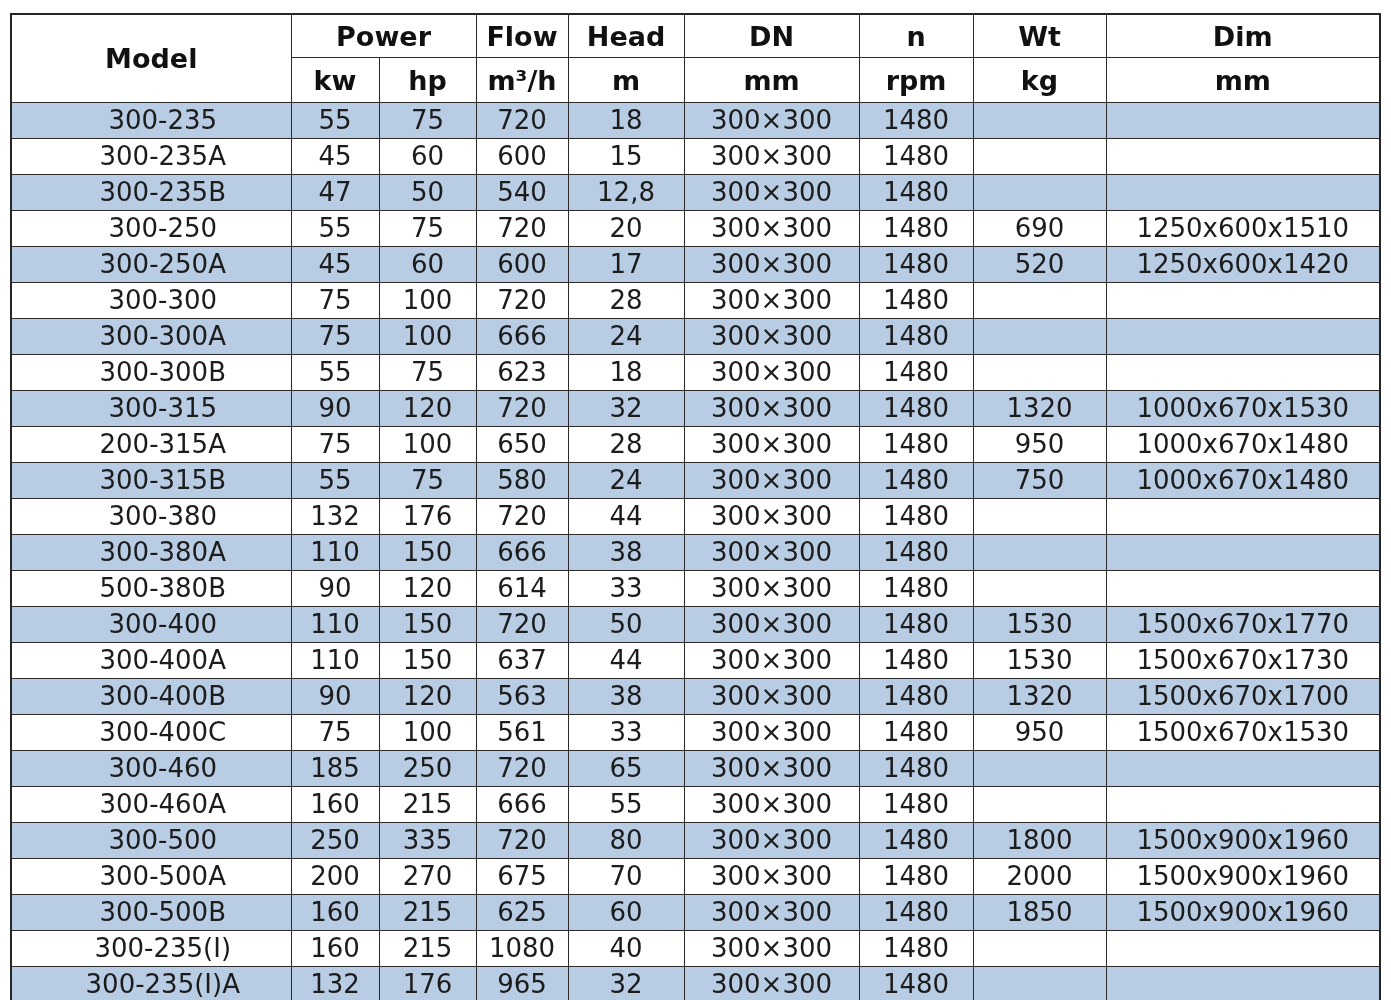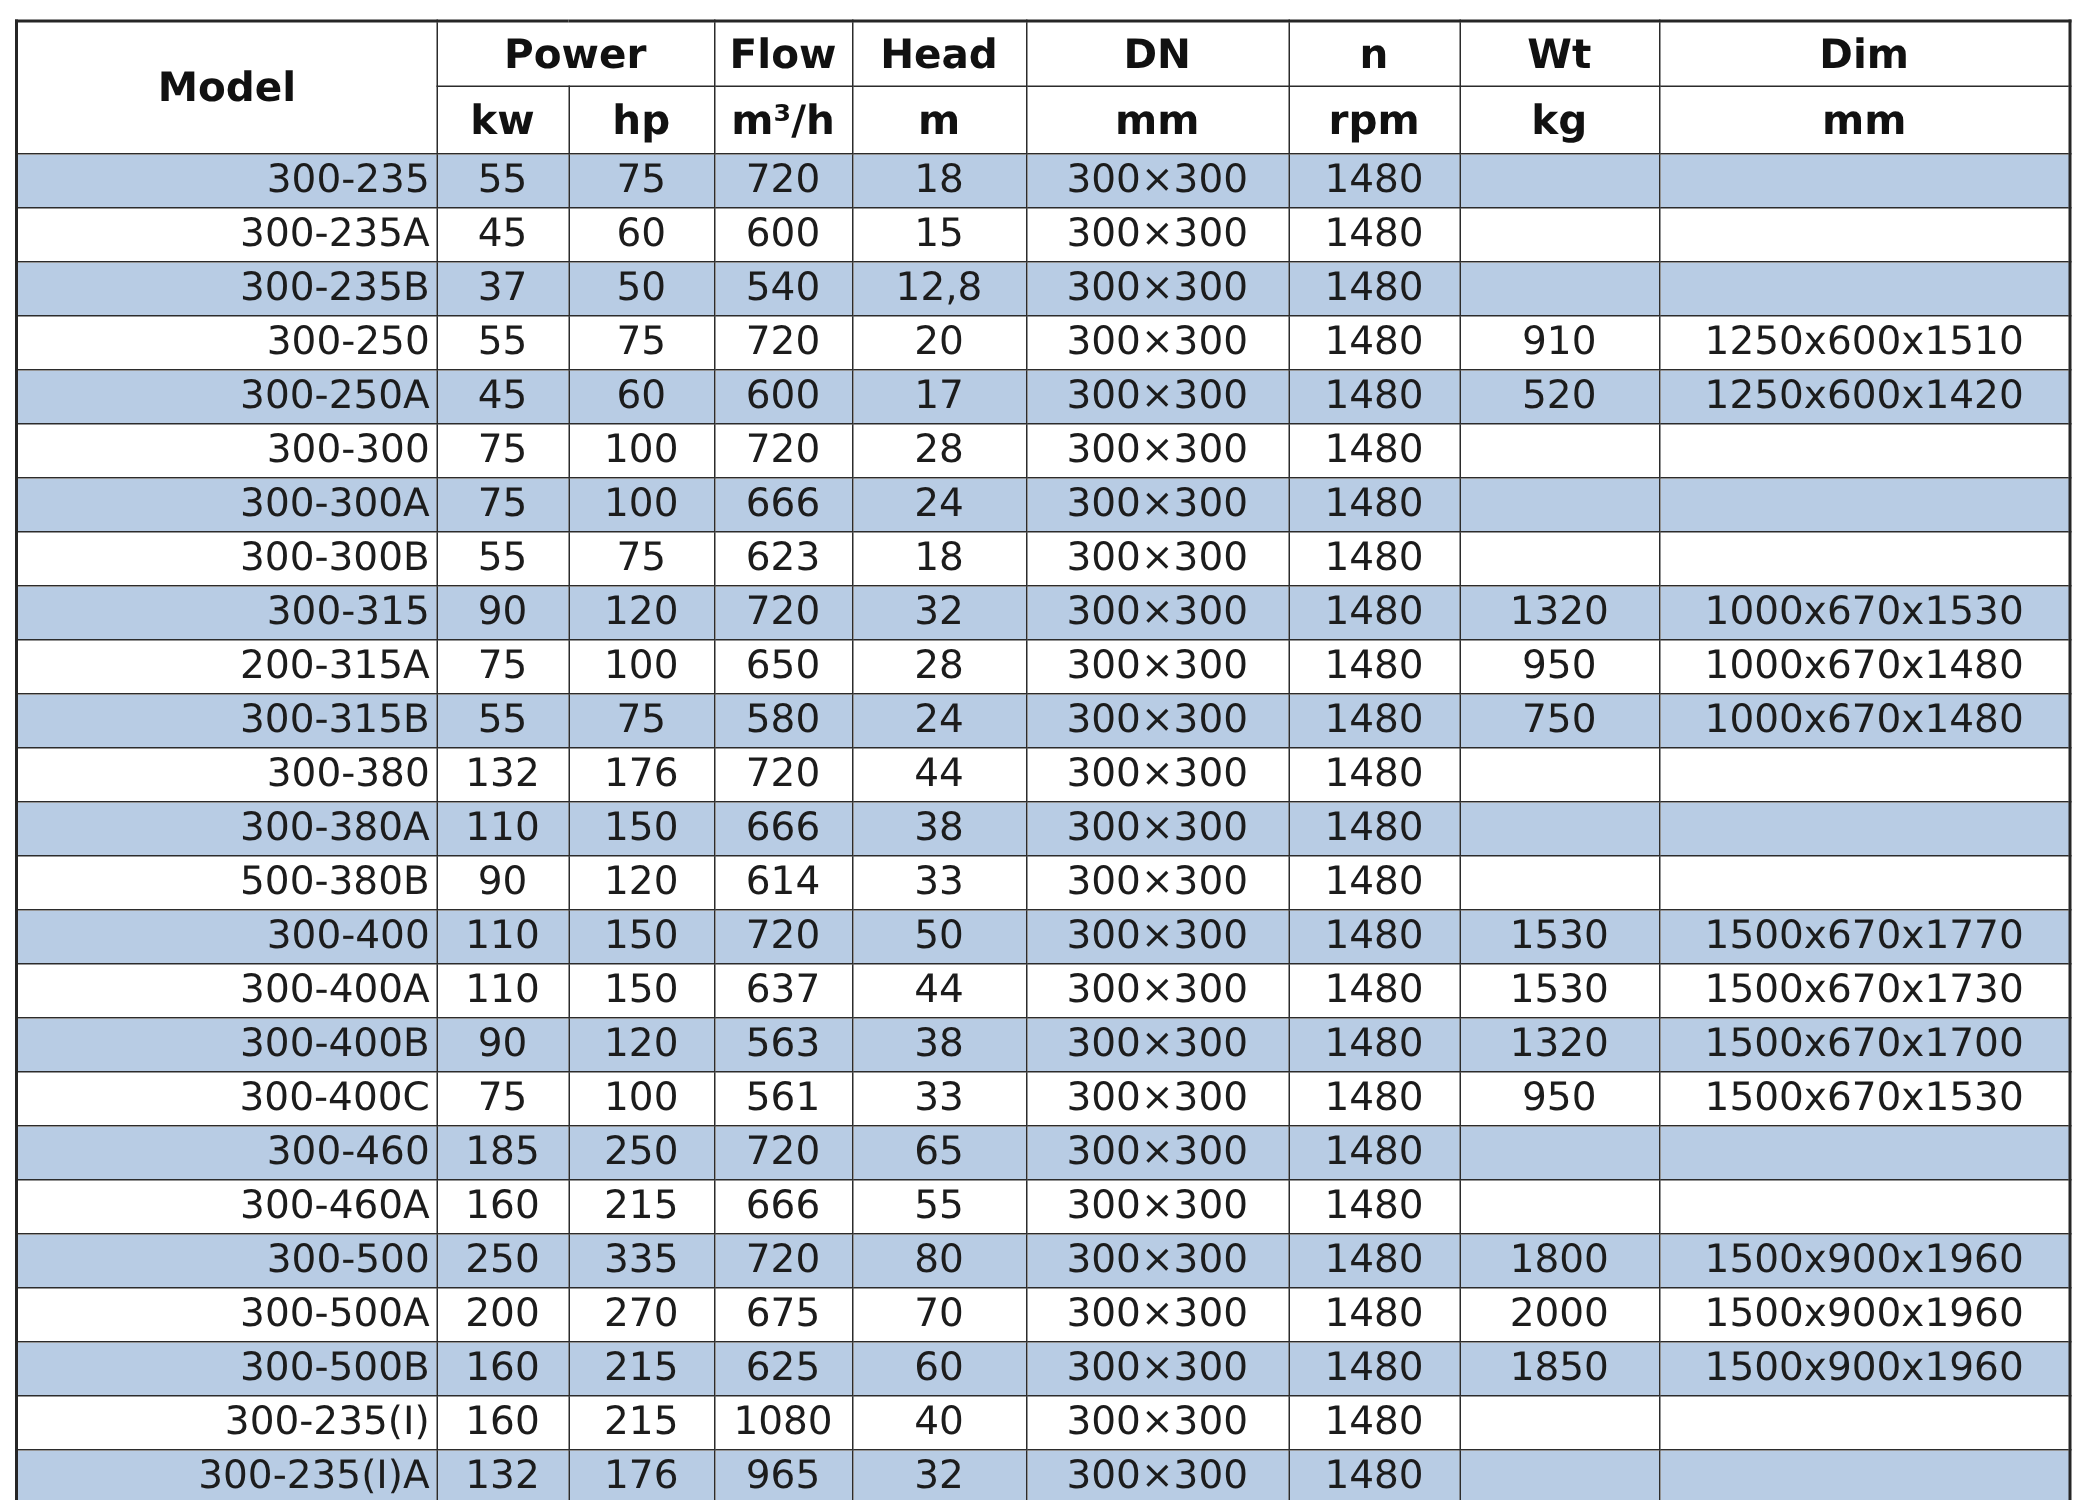--- a/index.html
+++ b/index.html
@@ -43,21 +43,21 @@
   tbody td {
     font-size: 26px;
     color: #1c1c1c;
     text-align: center;
     vertical-align: middle;
     padding: 0 4px;
     height: 35px;
     line-height: 35px;
   }
   tbody td.model {
-    text-align: right;
+    text-align: center;
     padding-left: 27px;
   }
   tbody tr.alt td {
     background: #b8cce4;
   }
 </style>
 </head>
 <body>
 
 <div class="page">
@@ -113,38 +113,38 @@
           <td>60</td>
           <td>600</td>
           <td>15</td>
           <td>300×300</td>
           <td>1480</td>
           <td></td>
           <td></td>
         </tr>
         <tr class="alt">
           <td class="model">300-235B</td>
-          <td>37</td>
+          <td>47</td>
           <td>50</td>
           <td>540</td>
           <td>12,8</td>
           <td>300×300</td>
           <td>1480</td>
           <td></td>
           <td></td>
         </tr>
         <tr>
           <td class="model">300-250</td>
           <td>55</td>
           <td>75</td>
           <td>720</td>
           <td>20</td>
           <td>300×300</td>
           <td>1480</td>
-          <td>910</td>
+          <td>690</td>
           <td>1250x600x1510</td>
         </tr>
         <tr class="alt">
           <td class="model">300-250A</td>
           <td>45</td>
           <td>60</td>
           <td>600</td>
           <td>17</td>
           <td>300×300</td>
           <td>1480</td>

